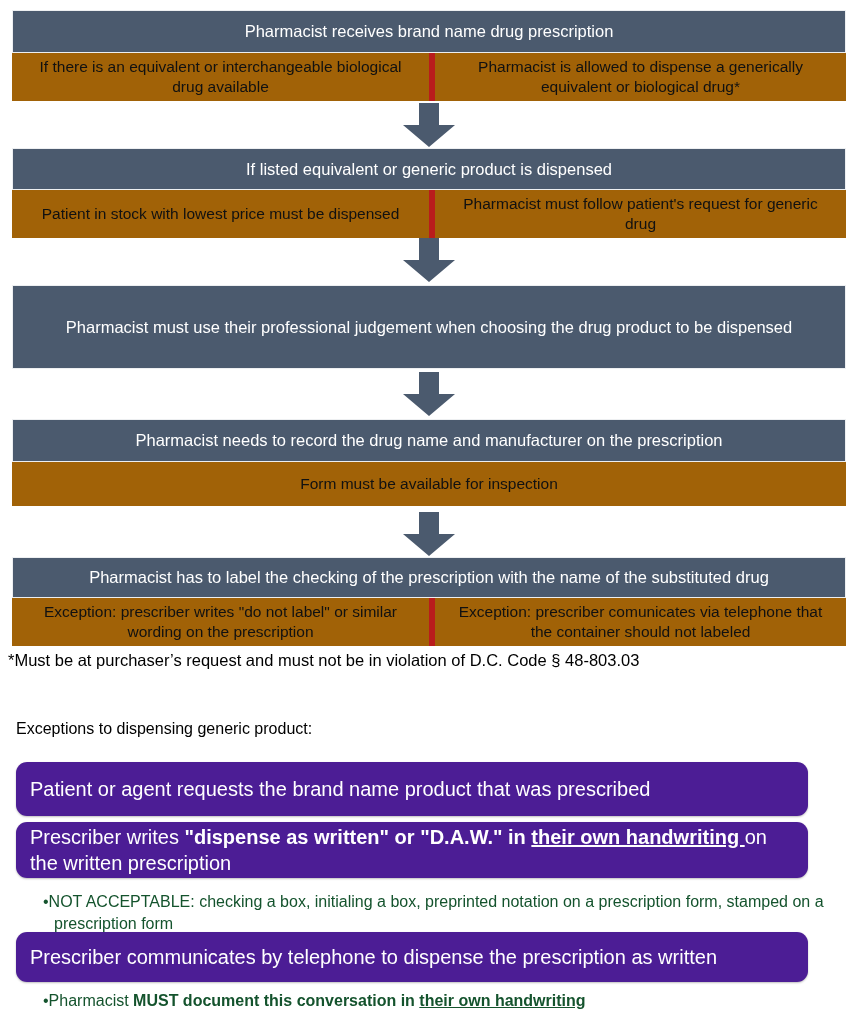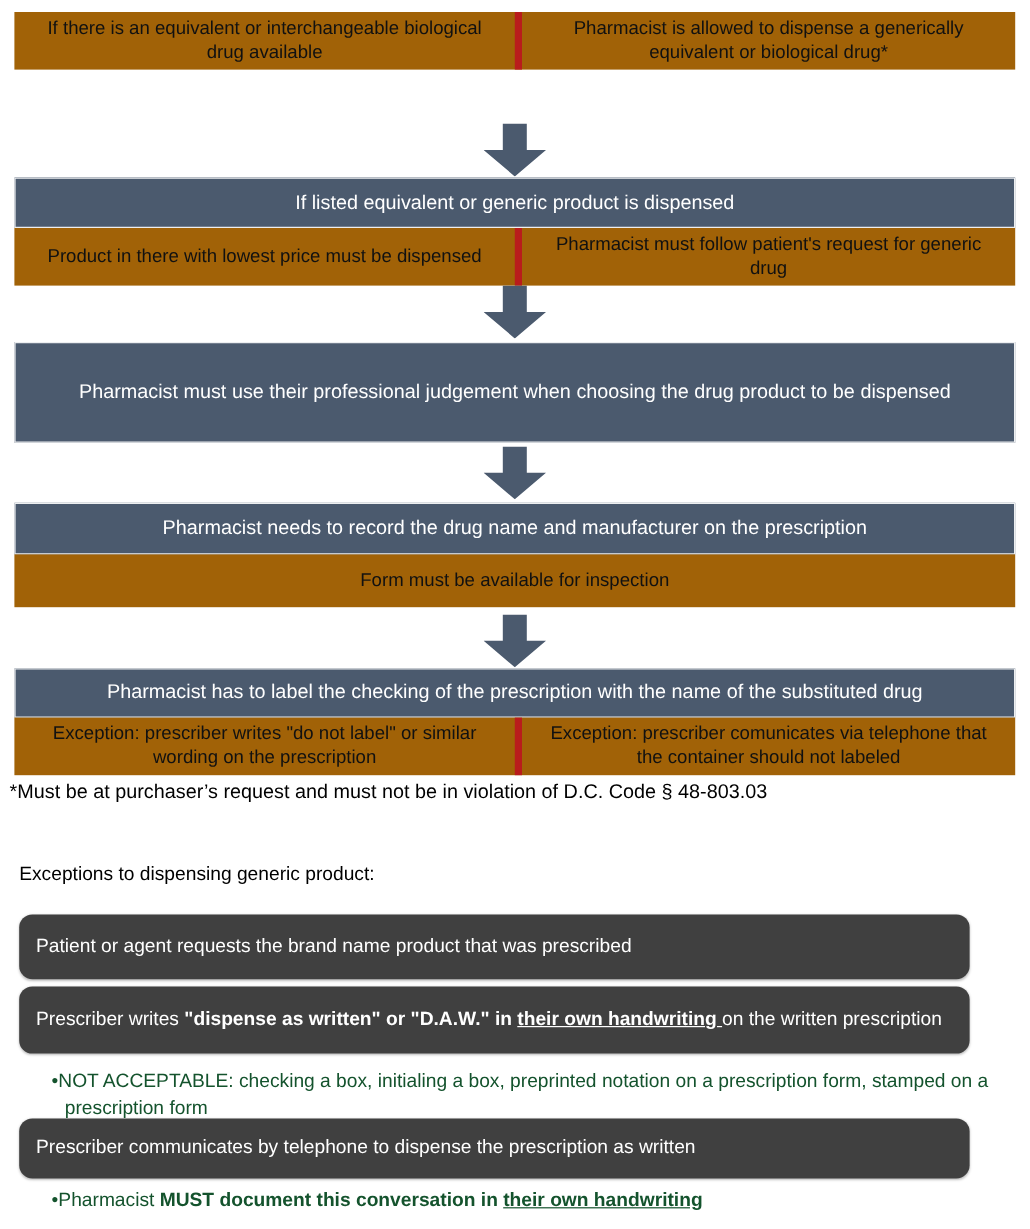--- a/index.html
+++ b/index.html
@@ -90,24 +90,24 @@
     font-size: 16px;
     line-height: 1.3;
     color: #000000;
   }
 
   
   .rbox {
     position: absolute;
     left: 16px;
     width: 792px;
-    background: #404040;
+    background: #4c1d95;
     color: #ffffff;
     border-radius: 11px;
-    font-size: 16px;
+    font-size: 20px;
     line-height: 1.32;
     padding: 9px 14px;
     display: flex;
     align-items: center;
     box-shadow: 0 1px 2px rgba(0,0,0,0.25);
   }
 
   
   .bullet {
     position: absolute;
@@ -157,36 +157,37 @@
   #bullet-1 { top: 891px; }
   #rbox-3 { top: 932px; height: 50px; }
   #bullet-2 { top: 990px; }
 </style>
 </head>
 <body>
 
 <div class="page">
 
   <div class="stage" id="stage-1">
+    <div class="stage-header">Pharmacist receives brand name drug prescription</div>
     <div class="stage-body">
       <div class="stage-cell">If there is an equivalent or interchangeable biological drug available</div>
       <div class="stage-cell">Pharmacist is allowed to dispense a generically equivalent or biological drug*</div>
     </div>
   </div>
 
   <div class="arrow" id="arrow-1">
     <svg viewBox="0 0 52 44" xmlns="http://www.w3.org/2000/svg" aria-hidden="true">
       <polygon points="16,0 36,0 36,22 52,22 26,44 0,22 16,22" fill="#4b5a6e"></polygon>
     </svg>
   </div>
 
   <div class="stage" id="stage-2">
     <div class="stage-header">If listed equivalent or generic product is dispensed</div>
     <div class="stage-body">
-      <div class="stage-cell">Product in there with lowest price must be dispensed</div>
+      <div class="stage-cell">Patient in stock with lowest price must be dispensed</div>
       <div class="stage-cell">Pharmacist must follow patient's request for generic drug</div>
     </div>
   </div>
 
   <div class="arrow" id="arrow-2">
     <svg viewBox="0 0 52 44" xmlns="http://www.w3.org/2000/svg" aria-hidden="true">
       <polygon points="16,0 36,0 36,22 52,22 26,44 0,22 16,22" fill="#4b5a6e"></polygon>
     </svg>
   </div>
 

